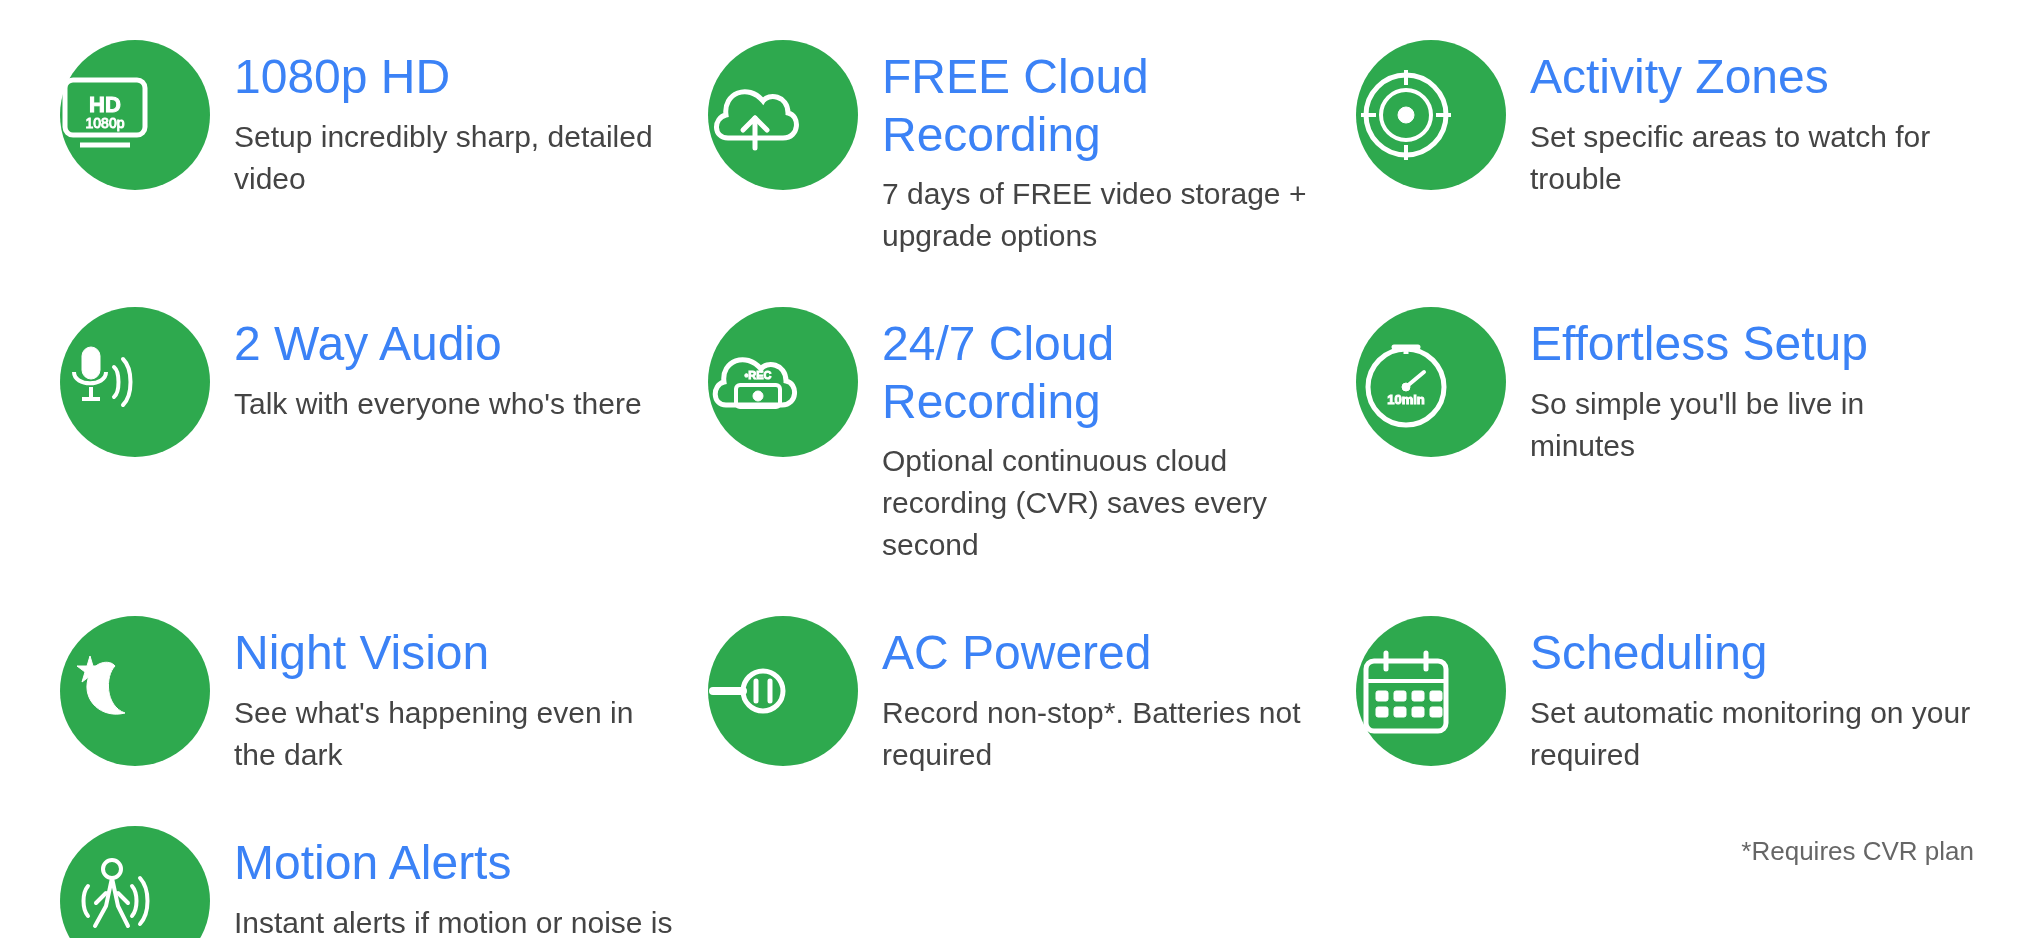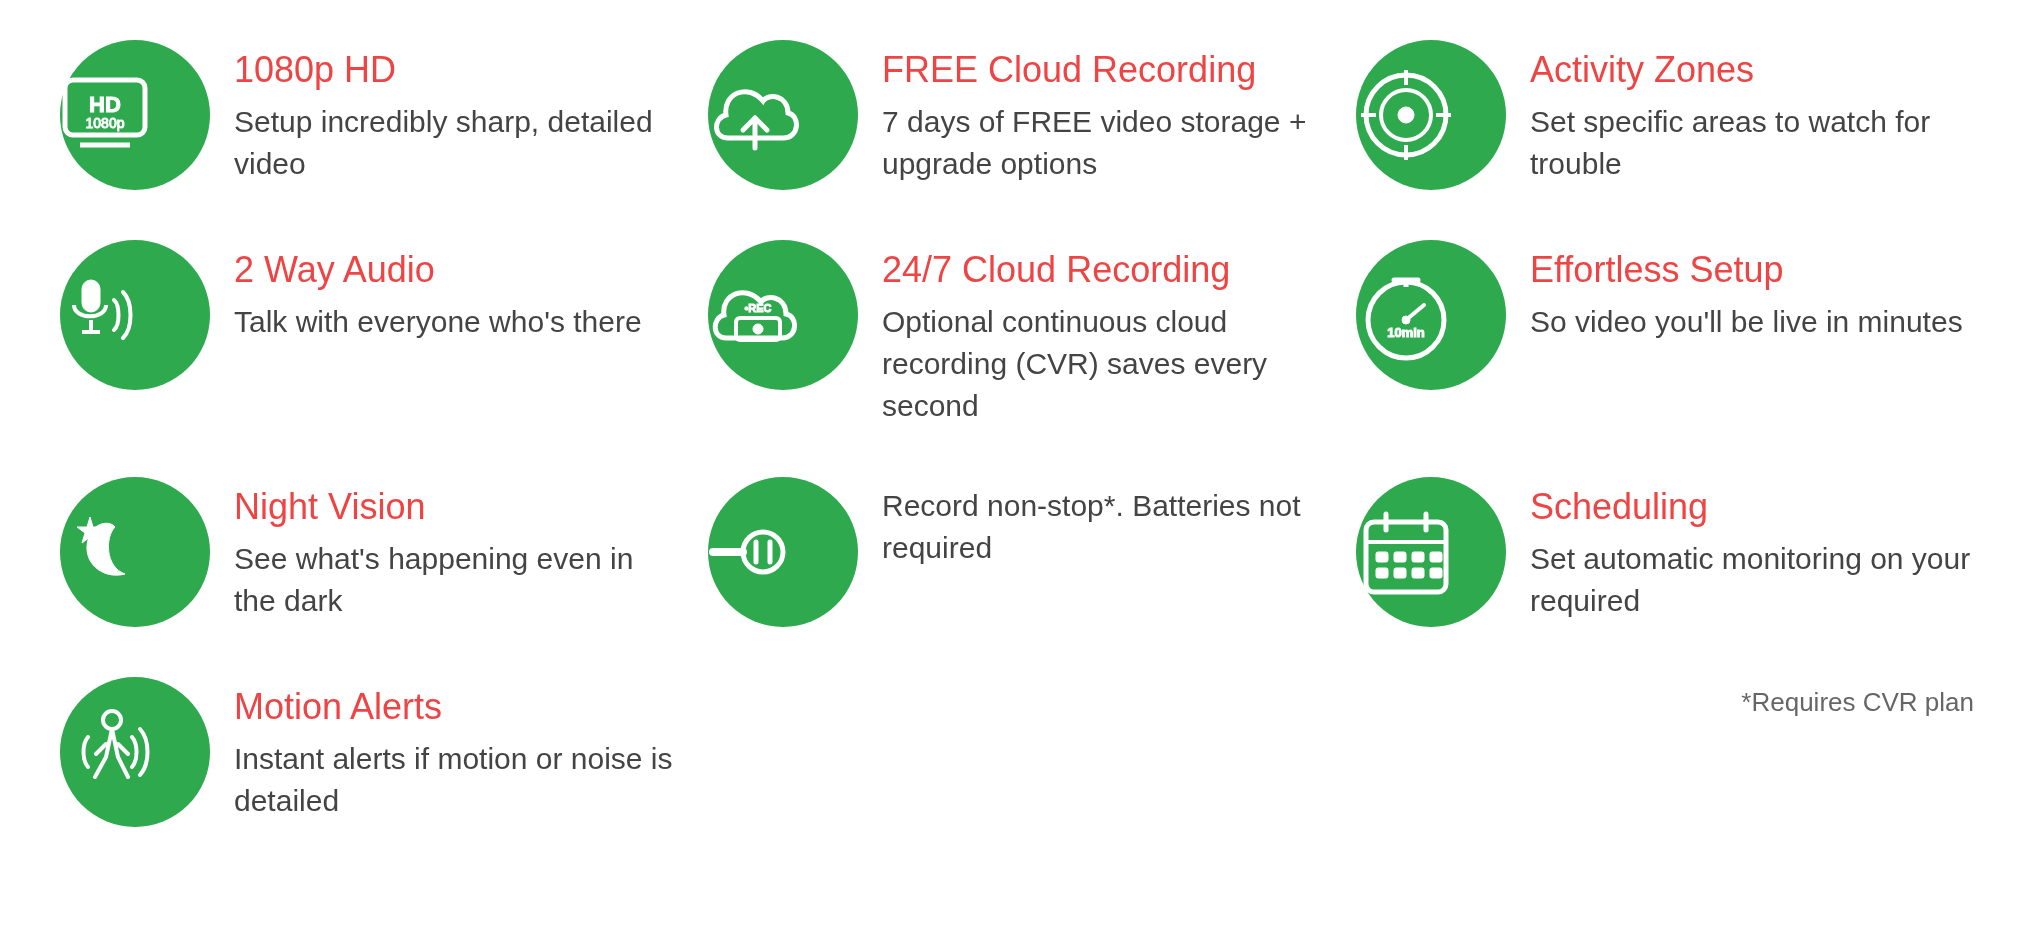--- a/index.html
+++ b/index.html
@@ -30,22 +30,22 @@
       align-items: center;
     }
     .icon-circle svg {
       fill: white;
       stroke: white;
     }
     .feature-text {
       padding-top: 8px;
     }
     .feature-title {
-      color: #ef4444;
-      font-size: 36px;
+      color: #3b82f6;
+      font-size: 48px;
       font-weight: 400;
       margin-bottom: 10px;
       line-height: 1.2;
     }
     .feature-desc {
       color: #444;
       font-size: 30px;
       line-height: 1.4;
       font-weight: 300;
     }
@@ -148,21 +148,21 @@
         <circle cx="50" cy="55" r="38" stroke="white" stroke-width="5" fill="none"></circle>
         <line x1="38" y1="15" x2="62" y2="15" stroke="white" stroke-width="5" stroke-linecap="round"></line>
         <line x1="50" y1="15" x2="50" y2="22" stroke="white" stroke-width="5"></line>
         <line x1="50" y1="55" x2="68" y2="40" stroke="white" stroke-width="4" stroke-linecap="round"></line>
         <circle cx="50" cy="55" r="4" fill="white"></circle>
         <text x="50" y="72" text-anchor="middle" fill="white" font-size="13" font-weight="bold" font-family="Arial">10min</text>
       </svg>
     </div>
     <div class="feature-text">
       <div class="feature-title">Effortless Setup</div>
-      <div class="feature-desc">So video you'll be live in minutes</div>
+      <div class="feature-desc">So simple you'll be live in minutes</div>
     </div>
   </div>
 
   <div class="feature">
     <div class="icon-circle">
       <svg width="100" height="100" viewBox="0 0 100 100" fill="none" xmlns="http://www.w3.org/2000/svg">
 
         <polygon points="30,15 33,25 43,25 35,31 38,41 30,35 22,41 25,31 17,25 27,25" fill="white"></polygon>
 
         <path d="M55 25 C45 35 45 65 65 72 C42 78 22 60 28 38 C32 20 50 18 55 25Z" fill="white"></path>
@@ -180,20 +180,21 @@
 
         <line x1="5" y1="40" x2="35" y2="40" stroke="white" stroke-width="8" stroke-linecap="round"></line>
         <circle cx="55" cy="40" r="20" stroke="white" stroke-width="5" fill="none"></circle>
         <line x1="48" y1="30" x2="48" y2="50" stroke="white" stroke-width="5" stroke-linecap="round"></line>
         <line x1="62" y1="30" x2="62" y2="50" stroke="white" stroke-width="5" stroke-linecap="round"></line>
         <line x1="35" y1="40" x2="35" y2="40" stroke="white" stroke-width="5"></line>
         <path d="M75 40 C88 40" stroke="white" stroke-width="8" stroke-linecap="round"></path>
       </svg>
     </div>
     <div class="feature-text">
+      <div class="feature-title">AC Powered</div>
       <div class="feature-desc">Record non-stop*. Batteries not required</div>
     </div>
   </div>
 
   <div class="feature">
     <div class="icon-circle">
       <svg width="100" height="100" viewBox="0 0 100 100" fill="none" xmlns="http://www.w3.org/2000/svg">
         <rect x="10" y="20" width="80" height="70" rx="8" stroke="white" stroke-width="5" fill="none"></rect>
         <line x1="10" y1="40" x2="90" y2="40" stroke="white" stroke-width="4"></line>
         <line x1="30" y1="12" x2="30" y2="28" stroke="white" stroke-width="5" stroke-linecap="round"></line>

